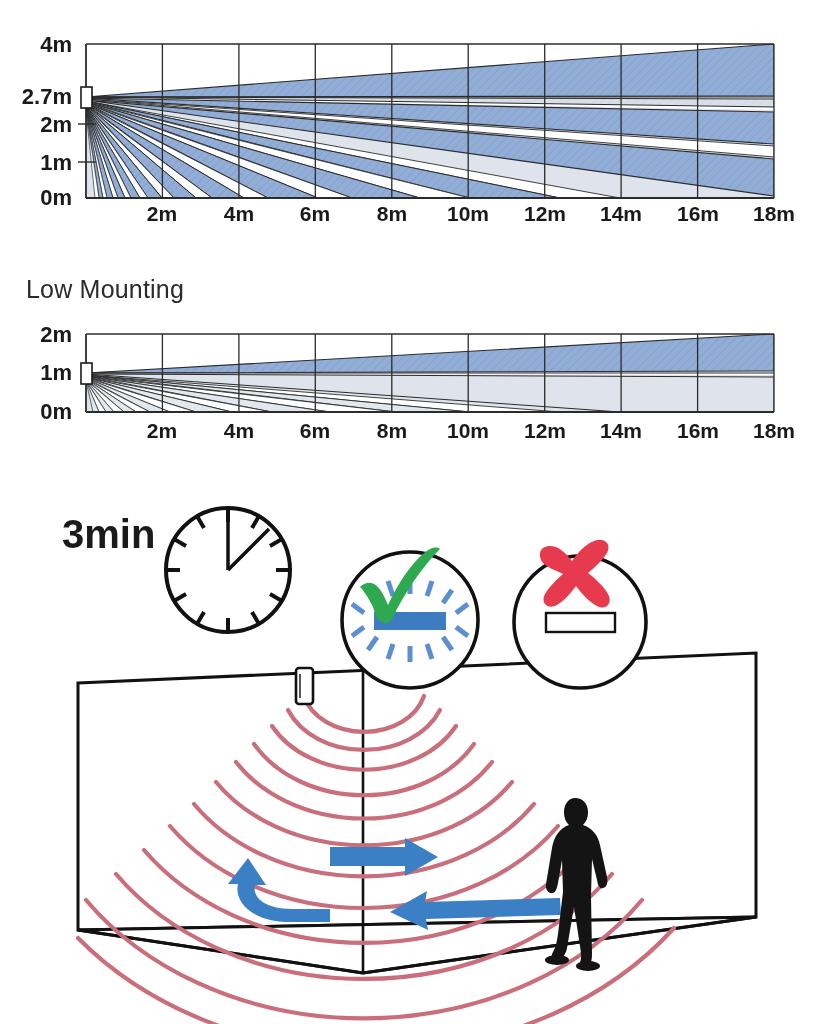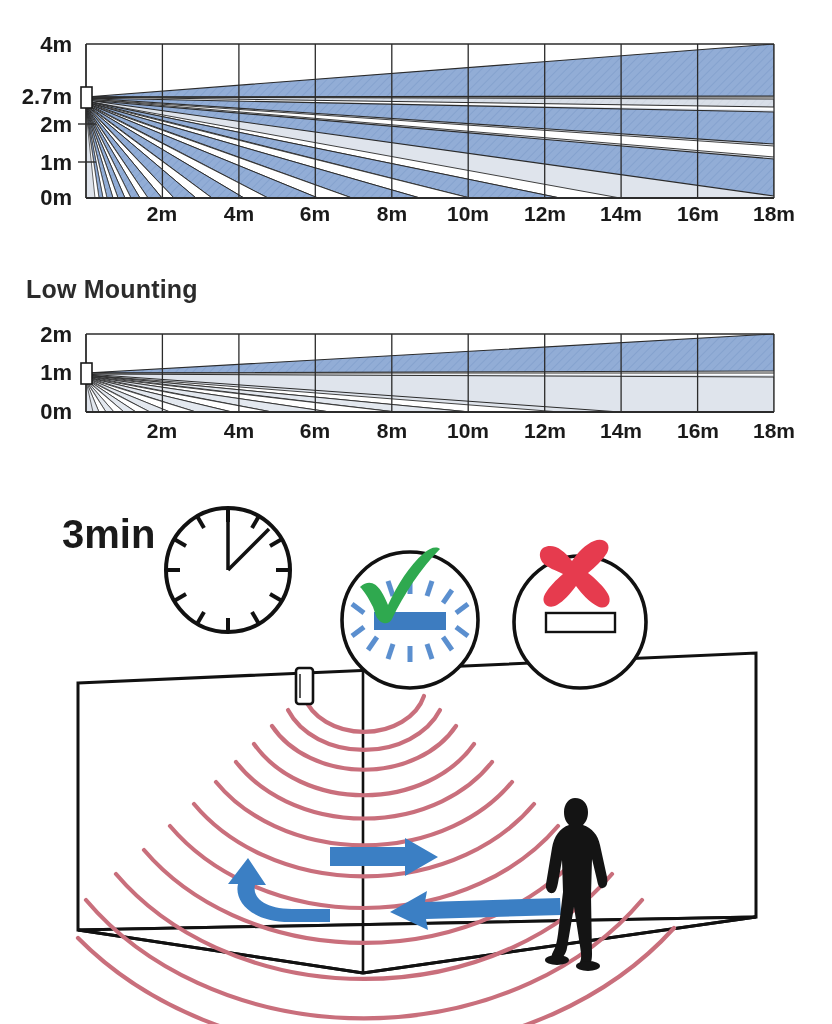--- a/index.html
+++ b/index.html
@@ -12,21 +12,21 @@
     overflow:hidden;
   }
   .page{position:relative;width:748px;height:1024px;border-radius:14px;}
 
   .figure{position:absolute;}
 
   #chart-high{left:0;top:24px;width:832px;height:200px;}
   #low-mounting-label{
     position:absolute;left:26px;top:275px;
     font-size:25px;letter-spacing:.2px;color:#2b2b2b;
-    font-weight:700;
+    font-weight:400;
   }
   #chart-low{left:0;top:318px;width:832px;height:128px;}
   #scene{left:0;top:460px;width:832px;height:560px;font-weight:bold;}
 
   svg{display:block;overflow:visible;}
   .axis-label{font-family:"Liberation Sans","DejaVu Sans",sans-serif;font-weight:700;fill:#1a1a1a;}
 </style>
 </head>
 <body>
 

